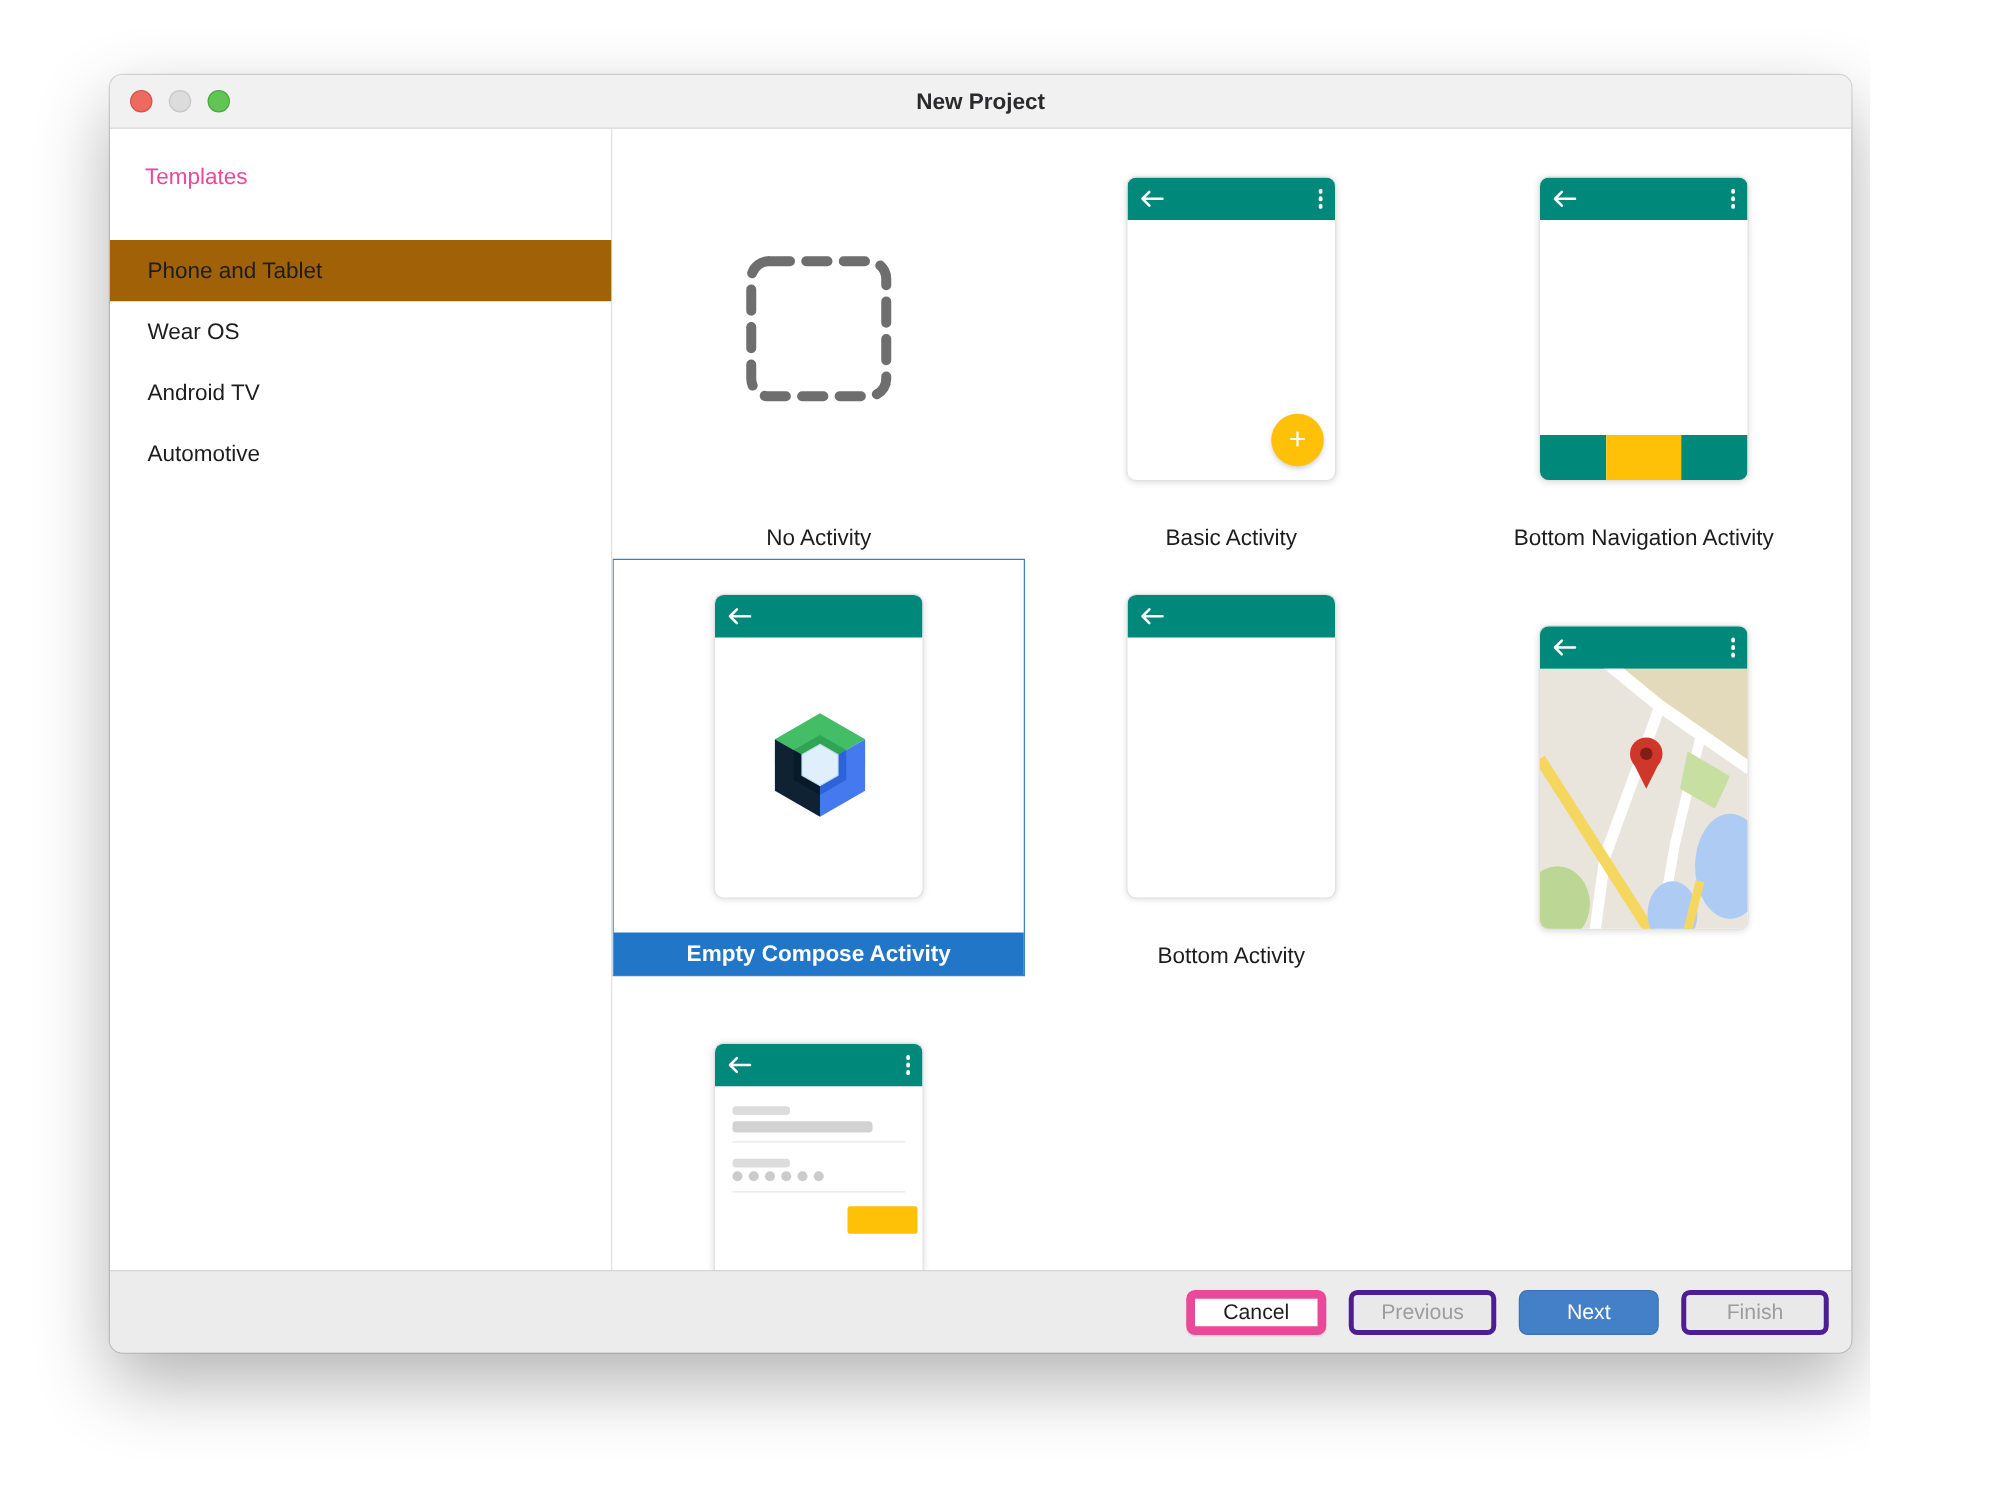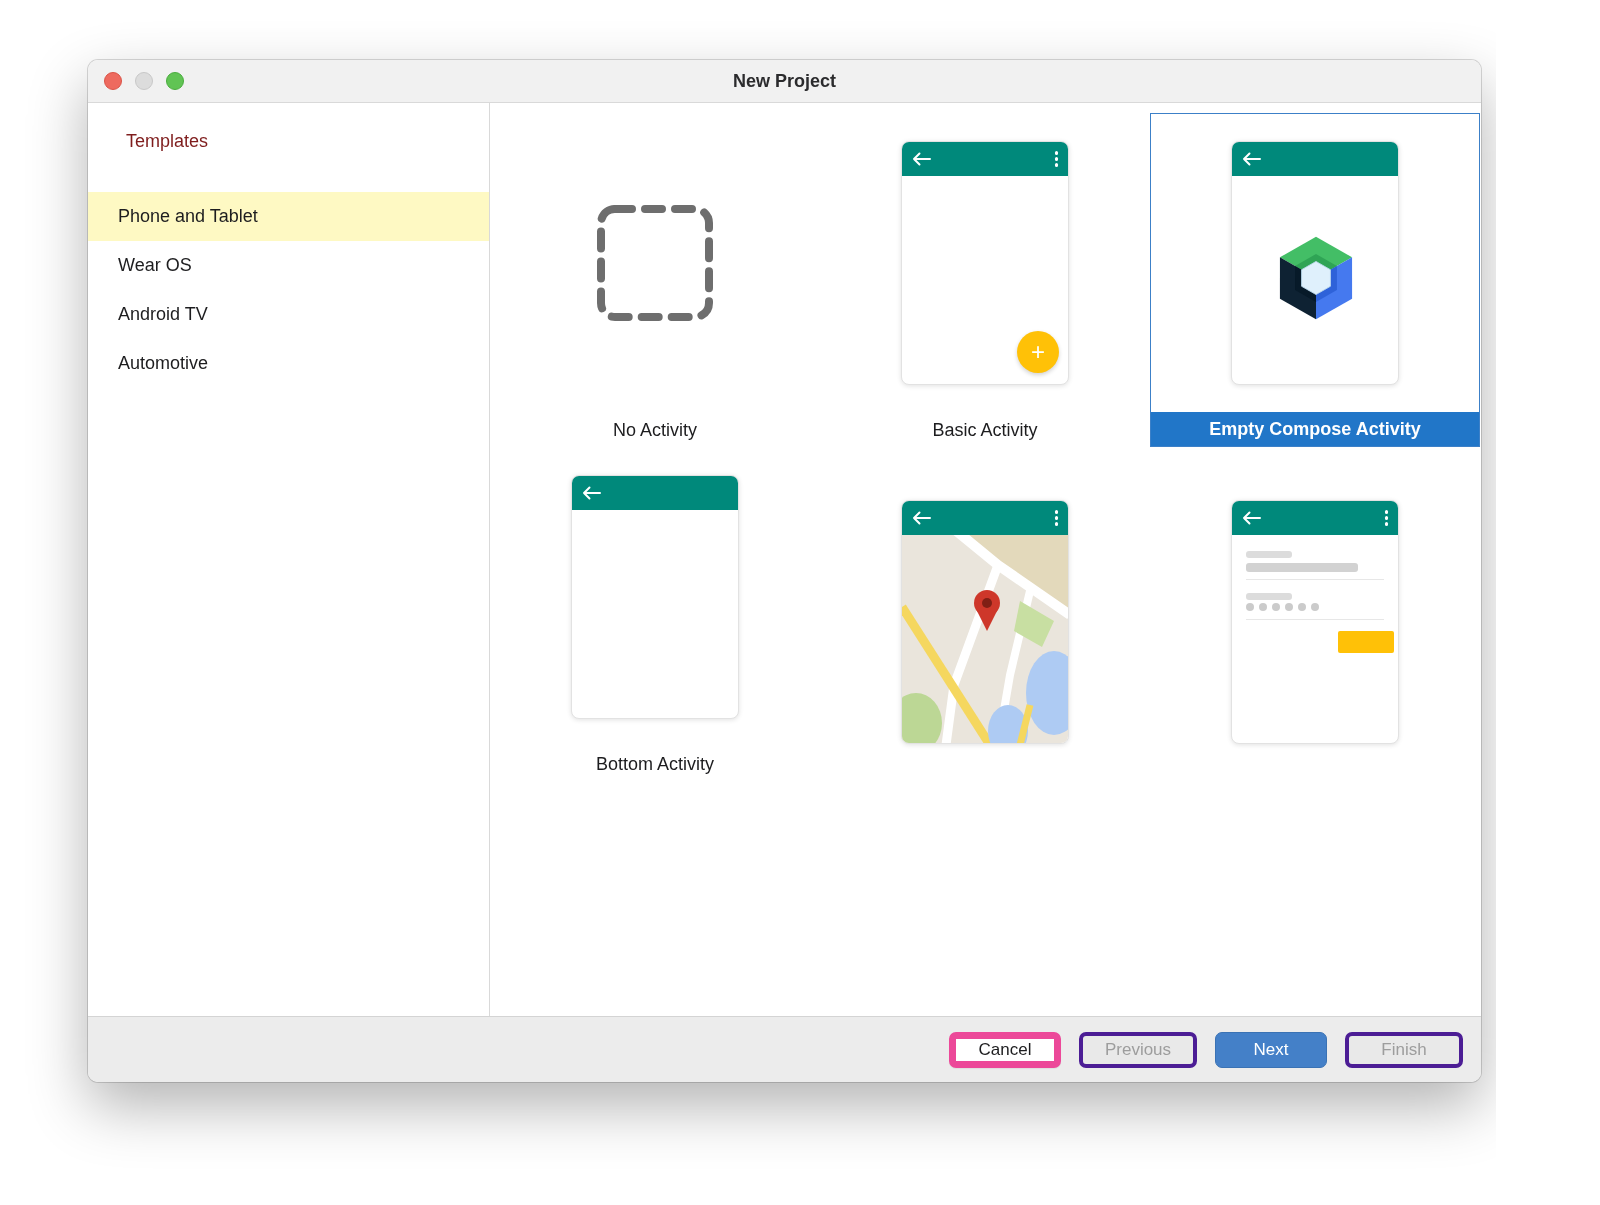--- a/index.html
+++ b/index.html
@@ -13,24 +13,24 @@
             display:flex;align-items:center;justify-content:center;}
   .lights{position:absolute;left:16px;top:0;height:100%;display:flex;align-items:center;gap:13px;}
   .light{width:18px;height:18px;border-radius:50%;box-sizing:border-box;cursor:default;}
   .light.red{background:#ee6a5f;border:1px solid #da5448;}
   .light.gray{background:#dcdcdc;border:1px solid #c8c8c8;}
   .light.green{background:#61c454;border:1px solid #4aad3e;}
   .title{font-size:18px;font-weight:bold;color:#2b2b2d;}
   
   .main{flex:1 1 auto;display:flex;min-height:0;overflow:hidden;}
   .sidebar{flex:0 0 402px;border-right:1px solid #d9d9d9;box-sizing:border-box;padding-top:28px;background:#fff;}
-  .sidebar-header{color:#7f1d1d;font-size:18px;padding:0 38px;}
+  .sidebar-header{color:#ec4899;font-size:18px;padding:0 28px;}
   .side-list{margin-top:40px;}
   .side-item{height:49px;display:flex;align-items:center;padding:0 30px;font-size:18px;color:#1d1d1f;cursor:default;}
-  .side-item.selected{background:#fef9c3;}
+  .side-item.selected{background:#a16207;}
   .content{flex:1 1 auto;overflow:hidden;padding-top:10px;box-sizing:border-box;background:#fff;}
   .grid{display:grid;grid-template-columns:repeat(3,330px);}
   .cell{height:334px;display:flex;flex-direction:column;align-items:center;box-sizing:border-box;position:relative;}
   .cell.selected{border:1px solid #3c80c8;}
   .card-area{height:300px;width:100%;display:flex;align-items:center;justify-content:center;}
   .cell.r3 .card-area{align-items:flex-start;padding-top:53px;box-sizing:border-box;}
   .tile-label{height:34px;width:100%;display:flex;align-items:center;justify-content:center;
               font-size:18px;color:#1d1d1f;}
   .cell.selected .tile-label{background:#2176c8;color:#fff;font-weight:bold;}
   
@@ -122,20 +122,42 @@
                       <i></i>
                       <i></i>
                     </span>
                 </div>
                 <span class="fab">+</span>
               </div>
             </div>
             <div class="tile-label">Basic Activity</div>
           </div>
 
+          <div class="cell">
+            <div class="card-area">
+              <div class="card">
+                <div class="card-header">
+                  <svg width="20" height="14" viewBox="0 0 20 14">
+                    <path d="M18 7 H2 M7.5 1.5 L2 7 L7.5 12.5" stroke="#fff" stroke-width="2" fill="none" stroke-linecap="round" stroke-linejoin="round"></path>
+                  </svg>
+                  <span class="kebab">
+                      <i></i>
+                      <i></i>
+                      <i></i>
+                    </span>
+                </div>
+                <div class="bottomnav">
+                  <span class="seg-teal"></span>
+                    <span class="seg-amber"></span>
+                    <span class="seg-teal"></span>
+                </div>
+              </div>
+            </div>
+            <div class="tile-label">Bottom Navigation Activity</div>
+          </div>
 
           <div class="cell selected">
             <div class="card-area">
               <div class="card">
                 <div class="card-header">
                   <svg width="20" height="14" viewBox="0 0 20 14">
                     <path d="M18 7 H2 M7.5 1.5 L2 7 L7.5 12.5" stroke="#fff" stroke-width="2" fill="none" stroke-linecap="round" stroke-linejoin="round"></path>
                   </svg>
                 </div>
                 <svg width="88" height="88" viewBox="0 0 100 100" style="position:absolute;left:40px;top:92px;">

